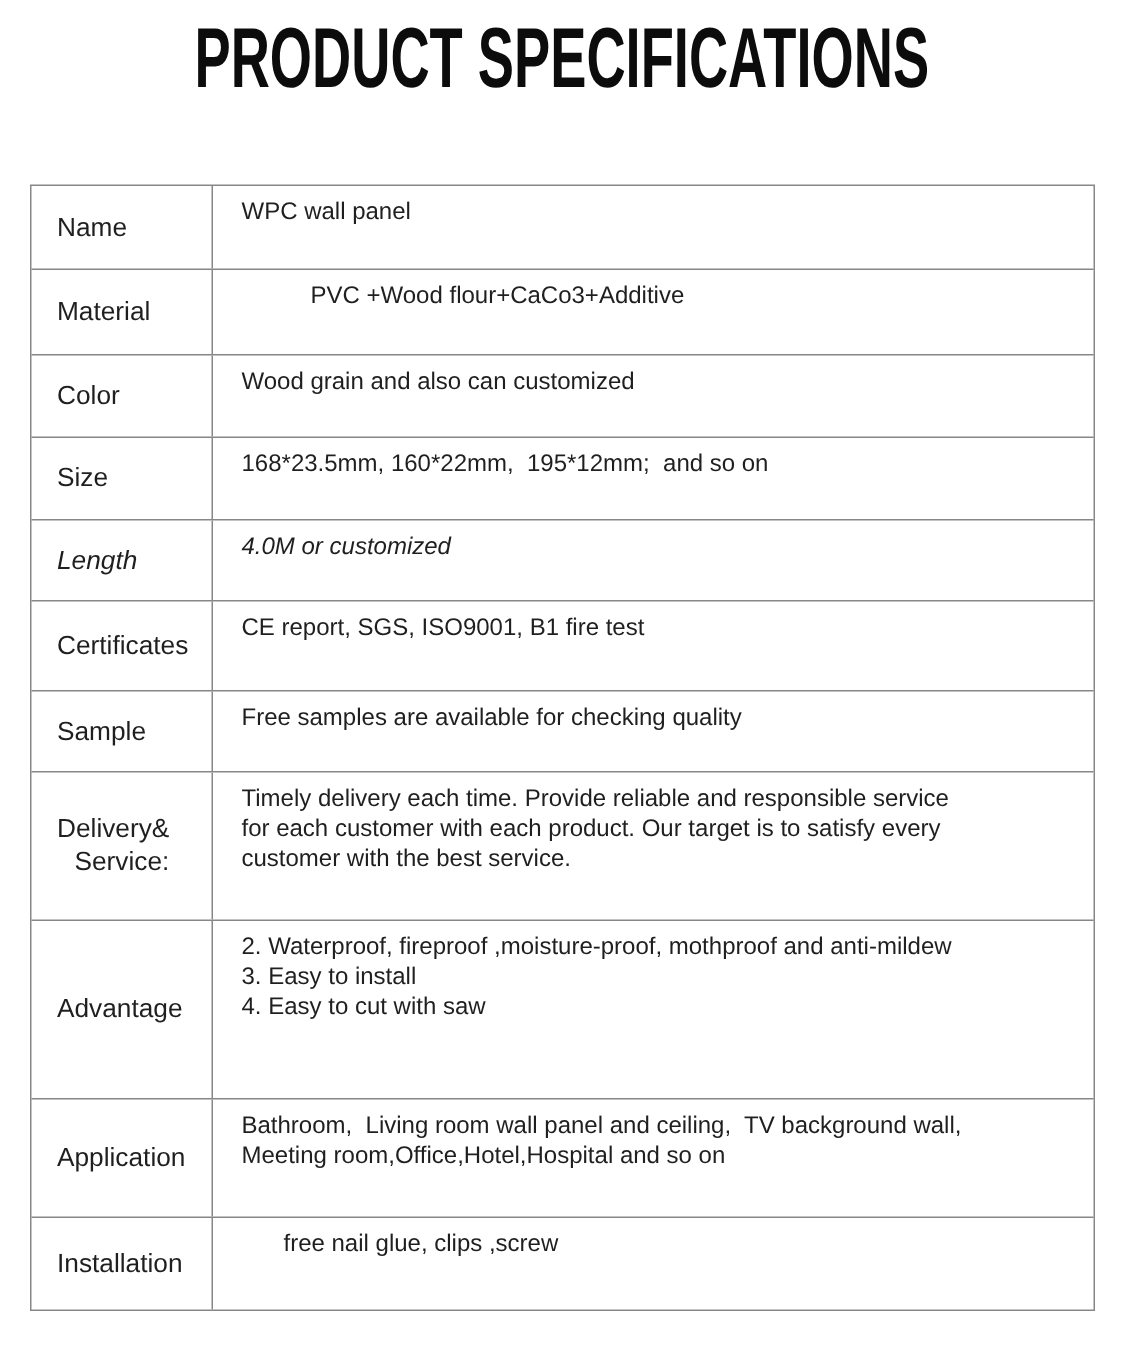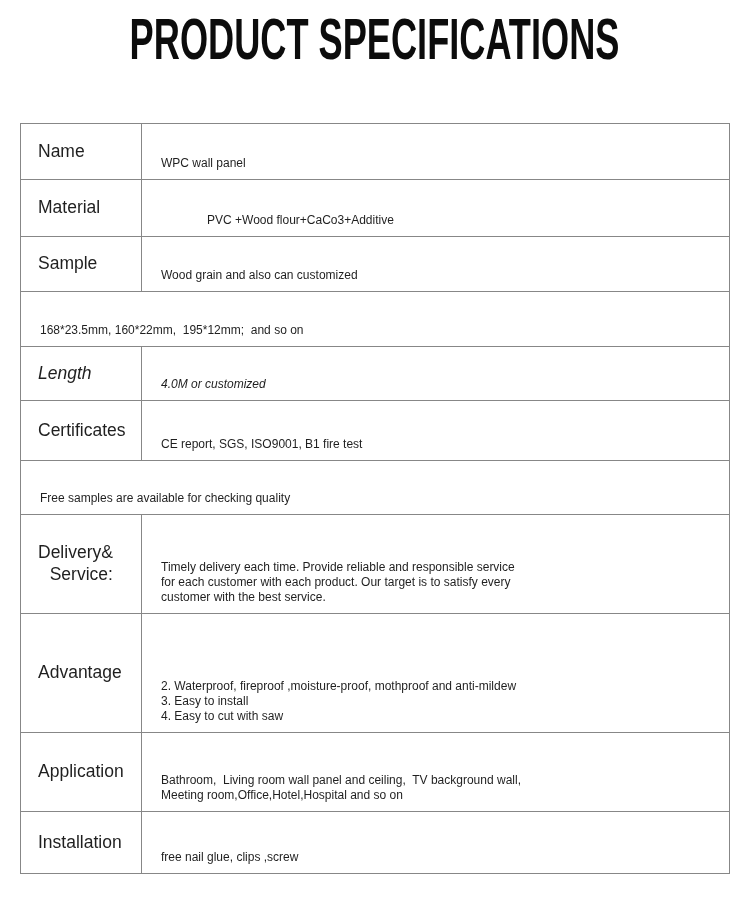--- a/index.html
+++ b/index.html
@@ -27,21 +27,21 @@
   }
   .spec-table{
     position:absolute;left:20px;top:123px;width:710px;
     border:1px solid var(--border-color);
     background:var(--bg);
   }
   .spec-row{
     display:flex;align-items:stretch;
     border-bottom:1px solid var(--border-color);
   }
-  .spec-row:last-child{border-bottom:none;}
+  .spec-row:last-child{border-bottom:none;gap:28px;}
   
   .spec-row:nth-child(1){height:56px;}
   .spec-row:nth-child(2){height:57px;gap:46px;}
   .spec-row:nth-child(3){height:55px;}
   .spec-row:nth-child(4){height:55px;}
   .spec-row:nth-child(5){height:54px;font-style:italic;}
   .spec-row:nth-child(6){height:60px;}
   .spec-row:nth-child(7){height:54px;}
   .spec-row:nth-child(8){height:99px;}
   .spec-row:nth-child(9){height:119px;}
@@ -51,23 +51,23 @@
     width:121px;flex:0 0 121px;
     border-right:1px solid var(--border-color);
     display:flex;align-items:center;
     padding-left:17px;padding-right:4px;
     font-size:17.5px;line-height:1.25;
     white-space:pre-line;
     text-align:right;
   }
   .cell-value{
     flex:1;
-    display:flex;flex-direction:column;justify-content:flex-end;
+    display:flex;flex-direction:column;justify-content:flex-start;
     padding:8px 12px 8px 19px;
-    font-size:12px;line-height:1.24;
+    font-size:16px;line-height:1.24;
   }
   .value-line{white-space:pre-wrap;}
 </style>
 </head>
 <body>
 
 <div class="title-wrap">
   <h1 class="page-title">PRODUCT SPECIFICATIONS</h1>
 </div>
 
@@ -80,47 +80,49 @@
   </div>
 
   <div class="spec-row">
     <div class="cell-label">Material</div>
     <div class="cell-value">
         <div class="value-line">PVC +Wood flour+CaCo3+Additive</div>
       </div>
   </div>
 
   <div class="spec-row">
-    <div class="cell-label">Sample</div>
+    <div class="cell-label">Color</div>
     <div class="cell-value">
         <div class="value-line">Wood grain and also can customized</div>
       </div>
   </div>
 
   <div class="spec-row">
+    <div class="cell-label">Size</div>
     <div class="cell-value">
         <div class="value-line">168*23.5mm, 160*22mm,  195*12mm;  and so on</div>
       </div>
   </div>
 
   <div class="spec-row">
     <div class="cell-label">Length</div>
     <div class="cell-value">
         <div class="value-line">4.0M or customized</div>
       </div>
   </div>
 
   <div class="spec-row">
     <div class="cell-label">Certificates</div>
     <div class="cell-value">
         <div class="value-line">CE report, SGS, ISO9001, B1 fire test</div>
       </div>
   </div>
 
   <div class="spec-row">
+    <div class="cell-label">Sample</div>
     <div class="cell-value">
         <div class="value-line">Free samples are available for checking quality</div>
       </div>
   </div>
 
   <div class="spec-row">
     <div class="cell-label">Delivery&amp;
 Service:</div>
     <div class="cell-value">
         <div class="value-line">Timely delivery each time. Provide reliable and responsible service</div>

